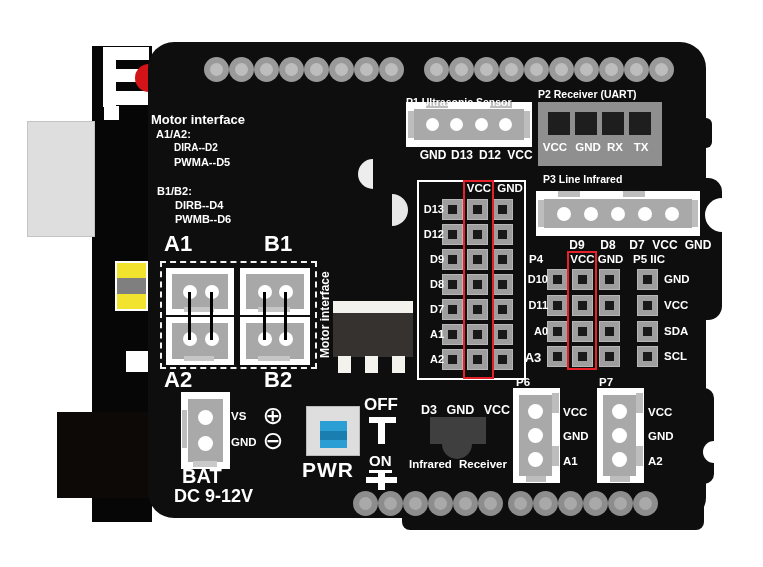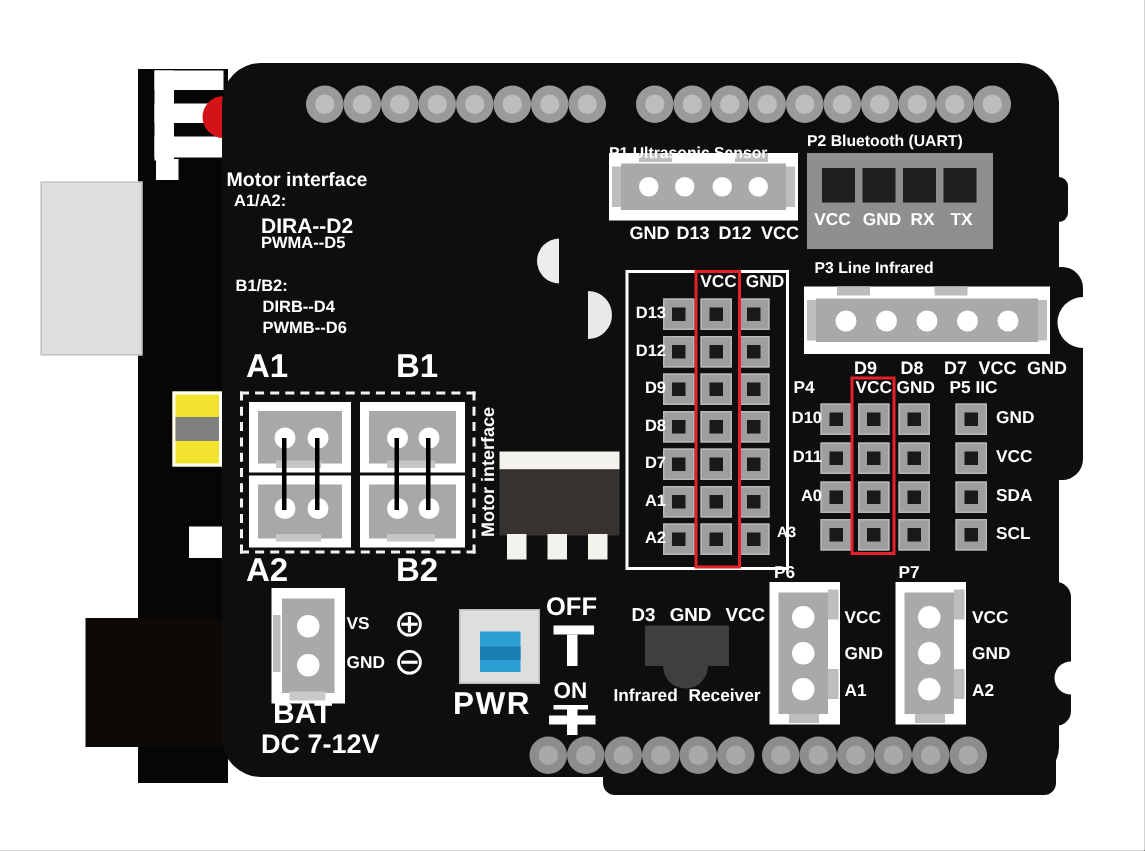--- a/index.html
+++ b/index.html
@@ -49,21 +49,21 @@
   <div class="abs" style="left:148px;top:42px;width:558px;height:476px;background:#0e0e0e;border-radius:26px 26px 20px 26px;z-index:1;"></div>
   <div class="abs" style="left:402px;top:492px;width:302px;height:38px;background:#0e0e0e;border-radius:0 0 8px 8px;z-index:1;"></div>
   <div class="abs" style="left:694px;top:118px;width:18px;height:30px;background:#0e0e0e;border-radius:0 6px 6px 0;z-index:1;"></div>
   <div class="abs" style="left:692px;top:178px;width:30px;height:142px;background:#0e0e0e;border-radius:0 14px 14px 0;z-index:1;"></div>
   <div class="abs" style="left:705px;top:198px;width:34px;height:34px;border-radius:50%;background:#fff;z-index:2;"></div>
   <div class="abs" style="left:692px;top:388px;width:22px;height:96px;background:#0e0e0e;border-radius:0 10px 10px 0;z-index:1;"></div>
   <div class="abs" style="left:703px;top:441px;width:22px;height:22px;border-radius:50%;background:#fff;z-index:2;"></div>
 
   <div class="t" style="left:151px;top:112px;font-size:13px;">Motor interface</div>
   <div class="t" style="left:156px;top:128px;font-size:11px;">A1/A2:</div>
-  <div class="t" style="left:174px;top:142px;font-size:14px;">DIRA--D2</div>
+  <div class="t" style="left:174px;top:142px;font-size:10px;">DIRA--D2</div>
   <div class="t" style="left:174px;top:156px;font-size:11px;">PWMA--D5</div>
   <div class="t" style="left:157px;top:185px;font-size:11px;">B1/B2:</div>
   <div class="t" style="left:175px;top:199px;font-size:11px;">DIRB--D4</div>
   <div class="t" style="left:175px;top:213px;font-size:11px;">PWMB--D6</div>
 
   <div class="t" style="left:164px;top:231px;font-size:22px;font-weight:600;">A1</div>
   <div class="t" style="left:264px;top:231px;font-size:22px;font-weight:600;">B1</div>
   <div class="abs" style="left:160px;top:261px;width:157px;height:108px;border:2px dashed #f2f2f2;box-sizing:border-box;z-index:2;"></div>
 
   <div class="abs" style="left:166px;top:268px;width:68px;height:47px;background:#fff;z-index:2;"></div>
@@ -115,21 +115,21 @@
       <div class="hole" style="width: 13px; height: 13px;"></div>
       <div class="hole" style="width: 13px; height: 13px;"></div>
       <div class="hole" style="width: 13px; height: 13px;"></div>
       <div class="hole" style="width: 13px; height: 13px;"></div>
     </div>
   <div class="t" style="left:418px;top:148px;width:30px;text-align:center;font-size:12px;">GND</div>
   <div class="t" style="left:448px;top:148px;width:28px;text-align:center;font-size:12px;">D13</div>
   <div class="t" style="left:476px;top:148px;width:28px;text-align:center;font-size:12px;">D12</div>
   <div class="t" style="left:505px;top:148px;width:30px;text-align:center;font-size:12px;">VCC</div>
 
-  <div class="t" style="left:538px;top:88px;font-size:10.5px;">P2  Bluetooth (UART)</div>
+  <div class="t" style="left:538px;top:88px;font-size:10.5px;">P2  Receiver (UART)</div>
   <div class="abs" style="left:538px;top:102px;width:124px;height:64px;background:#8f8f8f;z-index:2;"></div>
   <div class="abs" style="left:548px;top:112px;width:22px;height:23px;background:#1e1e1e;z-index:3;"></div>
   <div class="abs" style="left:575px;top:112px;width:22px;height:23px;background:#1e1e1e;z-index:3;"></div>
   <div class="abs" style="left:602px;top:112px;width:22px;height:23px;background:#1e1e1e;z-index:3;"></div>
   <div class="abs" style="left:629px;top:112px;width:22px;height:23px;background:#1e1e1e;z-index:3;"></div>
   <div class="t" style="left:540px;top:141px;width:30px;text-align:center;font-size:11.5px;">VCC</div>
   <div class="t" style="left:573px;top:141px;width:30px;text-align:center;font-size:11.5px;">GND</div>
   <div class="t" style="left:604px;top:141px;width:22px;text-align:center;font-size:11.5px;">RX</div>
   <div class="t" style="left:630px;top:141px;width:22px;text-align:center;font-size:11.5px;">TX</div>
 
@@ -202,21 +202,21 @@
   <div class="tab" style="left:193px;top:461px;width:24px;height:6px;background:#c9c9c9;"></div>
   <div class="conn-inner vert" id="bat-inner" style="left:188px;top:399px;width:35px;height:63px;">
       <div class="hole" style="width: 15px; height: 15px;"></div>
       <div class="hole" style="width: 15px; height: 15px;"></div>
     </div>
   <div class="t" style="left:231px;top:410px;font-size:11.5px;">VS</div>
   <div class="t" style="left:231px;top:436px;font-size:11.5px;">GND</div>
   <div class="t" style="left:260px;top:403px;width:26px;text-align:center;font-size:25px;font-weight:normal;font-family:'DejaVu Sans',sans-serif;line-height:1;">⊕</div>
   <div class="t" style="left:260px;top:428px;width:26px;text-align:center;font-size:25px;font-weight:normal;font-family:'DejaVu Sans',sans-serif;line-height:1;">⊖</div>
   <div class="t" style="left:182px;top:465px;font-size:20px;">BAT</div>
-  <div class="t" style="left:174px;top:486px;font-size:18px;">DC 7-12V</div>
+  <div class="t" style="left:174px;top:486px;font-size:18px;">DC 9-12V</div>
 
   <div class="abs" style="left:306px;top:406px;width:54px;height:50px;background:#dedede;border:1px solid #bbb;box-sizing:border-box;z-index:2;"></div>
   <div class="abs" style="left:320px;top:421px;width:27px;height:27px;background:#2b9ed3;z-index:3;"></div>
   <div class="abs" style="left:320px;top:431px;width:27px;height:9px;background:#1a7fb0;z-index:4;"></div>
   <div class="t" style="left:302px;top:458px;font-size:21px;font-weight:600;letter-spacing:1px;">PWR</div>
   <div class="t" style="left:364px;top:395px;font-size:17px;">OFF</div>
   <div class="sym" style="left:369px;top:417px;width:27px;height:6px;"></div>
   <div class="sym" style="left:378px;top:423px;width:7px;height:21px;"></div>
   <div class="t" style="left:369px;top:452px;font-size:15px;border-bottom:3px solid #fff;padding-bottom:1px;">ON</div>
   <div class="sym" style="left:378px;top:472px;width:7px;height:18px;"></div>
@@ -405,21 +405,21 @@
     <div class="t" style="left:518px;top:325px;width:30px;text-align:right;font-size:11px;">A0</div>
     <div class="socket" style="left:547px;top:321px;">
       <div class="core"></div>
     </div>
     <div class="socket" style="left:572px;top:321px;">
       <div class="core"></div>
     </div>
     <div class="socket" style="left:599px;top:321px;">
       <div class="core"></div>
     </div>
-    <div class="t" style="left:518px;top:350px;width:30px;text-align:left;font-size:10px;">A3</div>
+    <div class="t" style="left:518px;top:350px;width:30px;text-align:center;font-size:13px;">A3</div>
     <div class="socket" style="left:547px;top:346px;">
       <div class="core"></div>
     </div>
     <div class="socket" style="left:572px;top:346px;">
       <div class="core"></div>
     </div>
     <div class="socket" style="left:599px;top:346px;">
       <div class="core"></div>
     </div>
     <div class="socket" style="left:637px;top:269px;">

